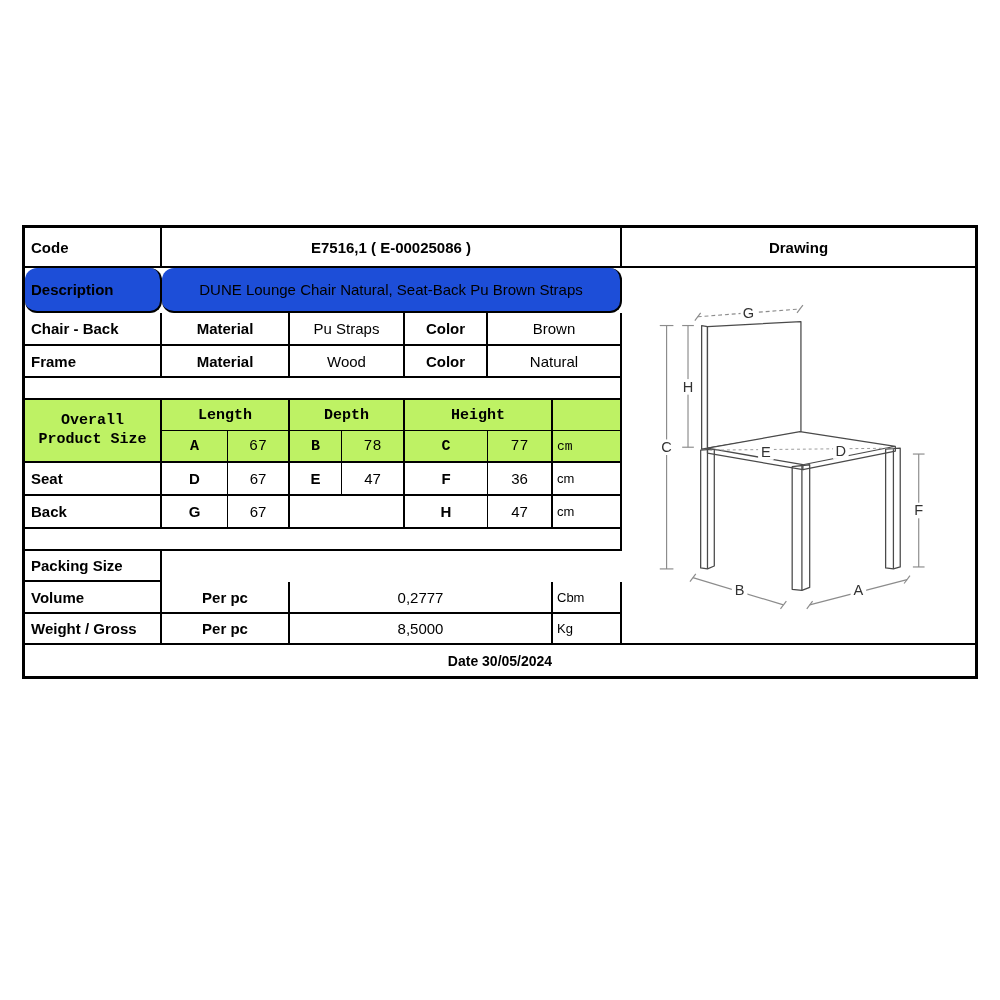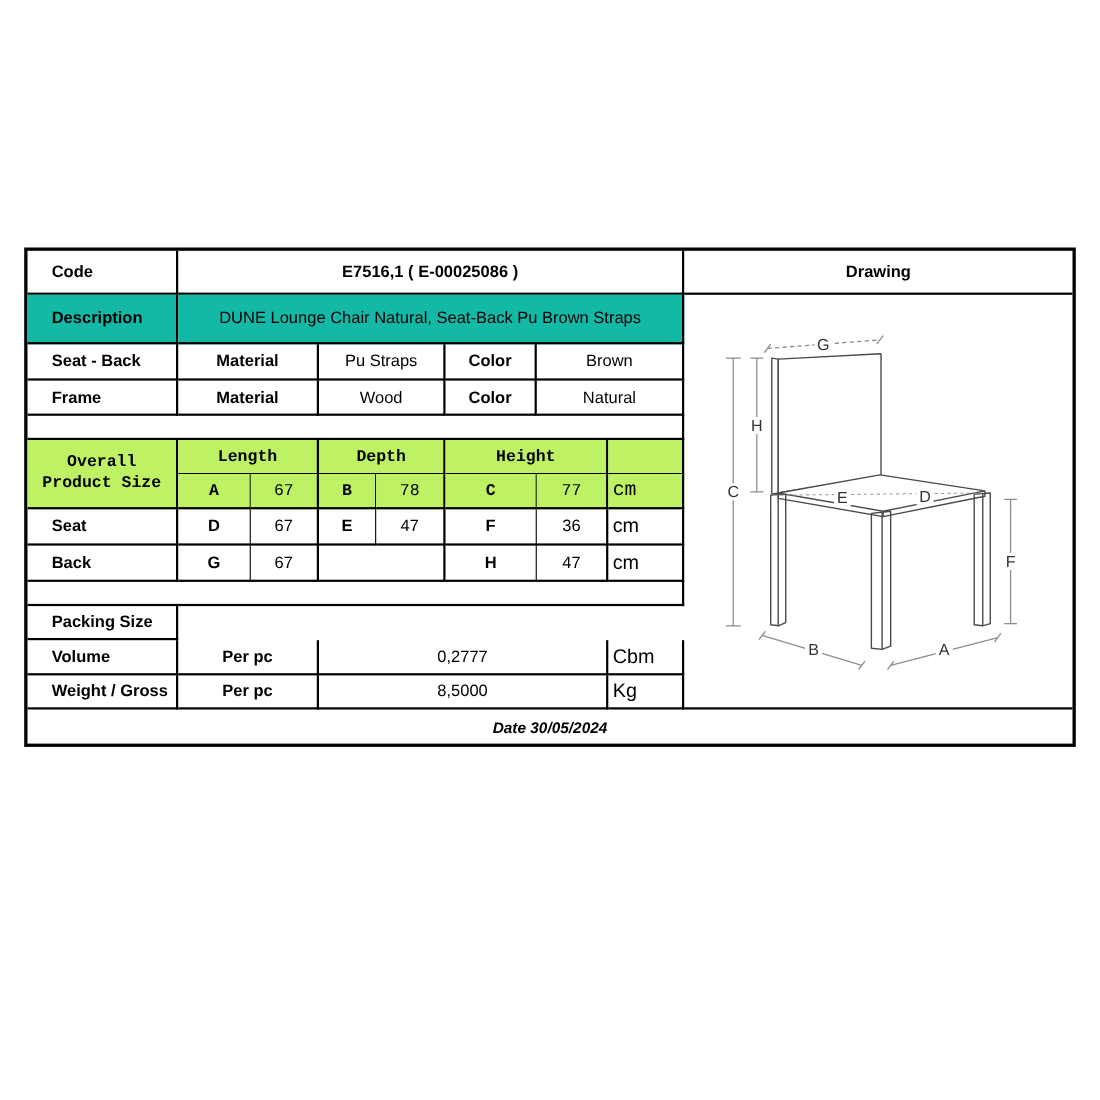--- a/index.html
+++ b/index.html
@@ -8,24 +8,24 @@
   .doc-title{position:absolute;top:194px;left:0;width:1000px;text-align:center;
         font-size:16px;font-weight:bold;letter-spacing:.3px;}
   .spec-grid{position:absolute;left:22px;top:225px;
         display:grid;
         grid-template-columns:137px 66px 62px 52px 63px 83px 65px 69px 353px;
         grid-template-rows:40px 45px 33px 32px 22px 31px 32px 33px 33px 22px 31px 32px 31px 31px;
         border:3px solid #000;background:#fff;}
   .cell{border-right:2px solid #000;border-bottom:2px solid #000;
         display:flex;align-items:center;justify-content:center;
         font-size:15px;overflow:hidden;}
-  .lbl{justify-content:flex-start;padding-left:22px;font-weight:bold;}
+  .lbl{justify-content:flex-start;padding-left:6px;font-weight:bold;}
   .b{font-weight:bold;}
-  .unit{justify-content:flex-start;padding-left:4px;font-size:18px;}
-  .gray{background:#14b8a6;}
+  .unit{justify-content:flex-start;padding-left:4px;font-size:13px;}
+  .gray{background:#1d4ed8;border-radius:12px;}
   .yellow{background:#bef264;font-family:Liberation Mono, monospace;}
   .nr{border-right:none;}
   .nb{border-bottom:none;}
   .thinr{border-right-width:1px;}
   .thinb{border-bottom-width:1px;}
   .wrapc{text-align:center;line-height:1.25;}
   .drawing-cell{padding:4px;}
   .drawing-cell svg{width:100%;height:100%;display:block;}
 </style>
 </head>
@@ -96,21 +96,21 @@
           <rect x="292" y="237" width="16" height="16" fill="#fff"></rect>
             <text x="300" y="250">F</text>
           <rect x="108" y="319" width="16" height="16" fill="#fff"></rect>
             <text x="116" y="332">B</text>
           <rect x="230" y="319" width="16" height="16" fill="#fff"></rect>
             <text x="238" y="332">A</text>
         </g>
       </svg>
     </div>
 
-    <div class="cell lbl" style="grid-column:1;grid-row:3;">Seat - Back</div>
+    <div class="cell lbl" style="grid-column:1;grid-row:3;">Chair - Back</div>
     <div class="cell b" style="grid-column:2/4;grid-row:3;">Material</div>
     <div class="cell" style="grid-column:4/6;grid-row:3;">Pu Straps</div>
     <div class="cell b" style="grid-column:6;grid-row:3;">Color</div>
     <div class="cell" style="grid-column:7/9;grid-row:3;">Brown</div>
 
     <div class="cell lbl" style="grid-column:1;grid-row:4;">Frame</div>
     <div class="cell b" style="grid-column:2/4;grid-row:4;">Material</div>
     <div class="cell" style="grid-column:4/6;grid-row:4;">Wood</div>
     <div class="cell b" style="grid-column:6;grid-row:4;">Color</div>
     <div class="cell" style="grid-column:7/9;grid-row:4;">Natural</div>
@@ -155,16 +155,16 @@
     <div class="cell lbl" style="grid-column:1;grid-row:12;">Volume</div>
     <div class="cell b" style="grid-column:2/4;grid-row:12;">Per pc</div>
     <div class="cell" style="grid-column:4/8;grid-row:12;">0,2777</div>
     <div class="cell unit" style="grid-column:8;grid-row:12;">Cbm</div>
 
     <div class="cell lbl" style="grid-column:1;grid-row:13;">Weight / Gross</div>
     <div class="cell b" style="grid-column:2/4;grid-row:13;">Per pc</div>
     <div class="cell" style="grid-column:4/8;grid-row:13;">8,5000</div>
     <div class="cell unit" style="grid-column:8;grid-row:13;">Kg</div>
 
-    <div class="cell b nr nb" style="grid-column:1/10;grid-row:14;font-size:14px;font-style:italic;">Date 30/05/2024</div>
+    <div class="cell b nr nb" style="grid-column:1/10;grid-row:14;font-size:14px;">Date 30/05/2024</div>
 
   </div>
 </div>
 
 </body></html>

